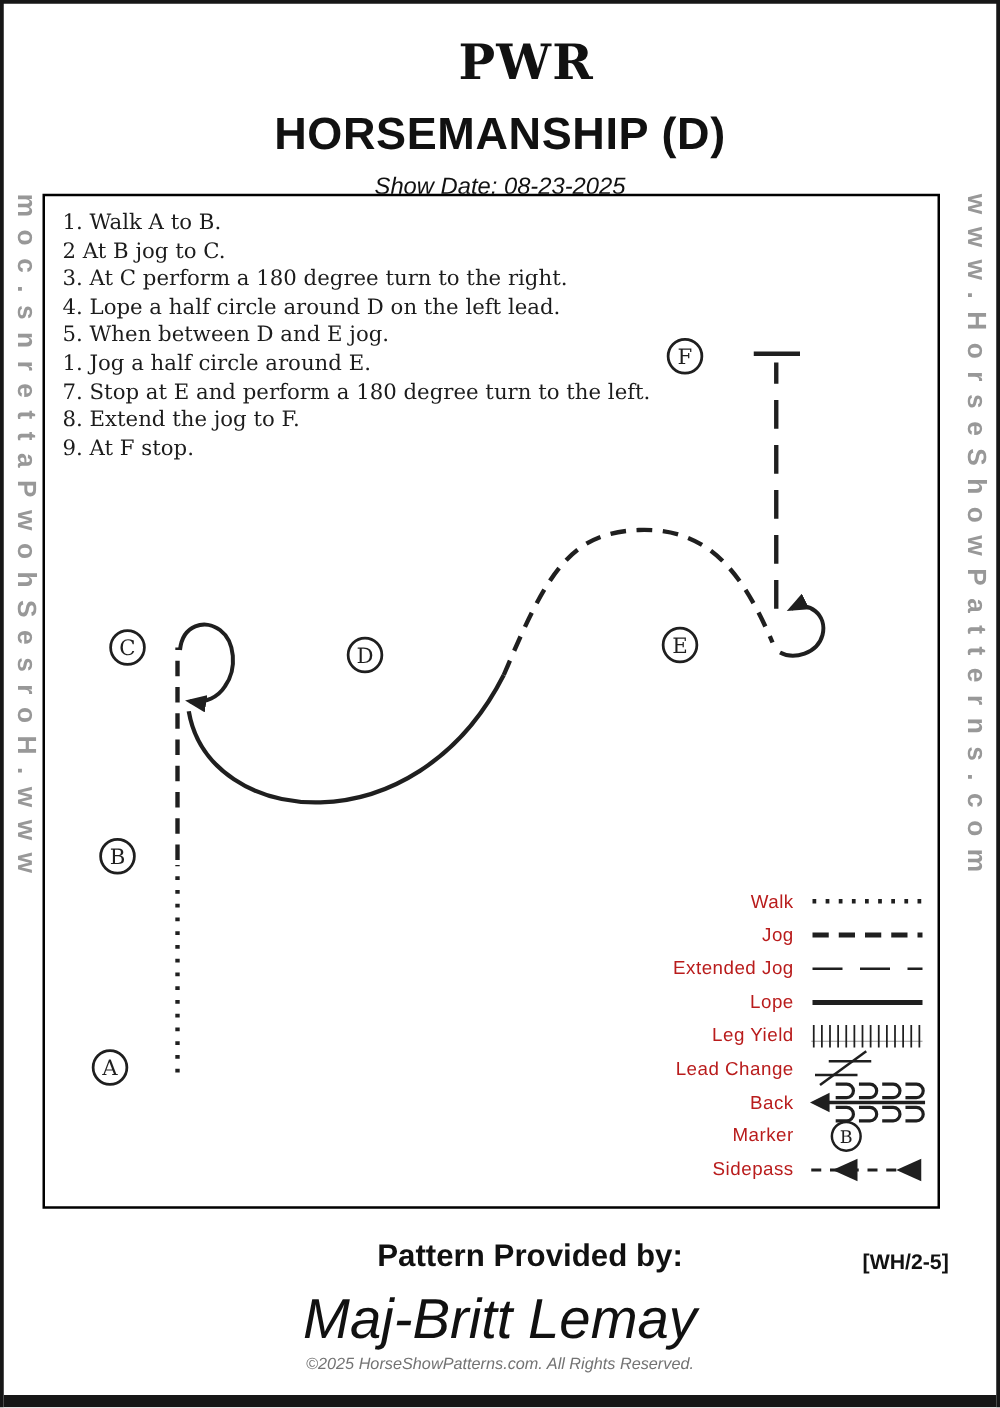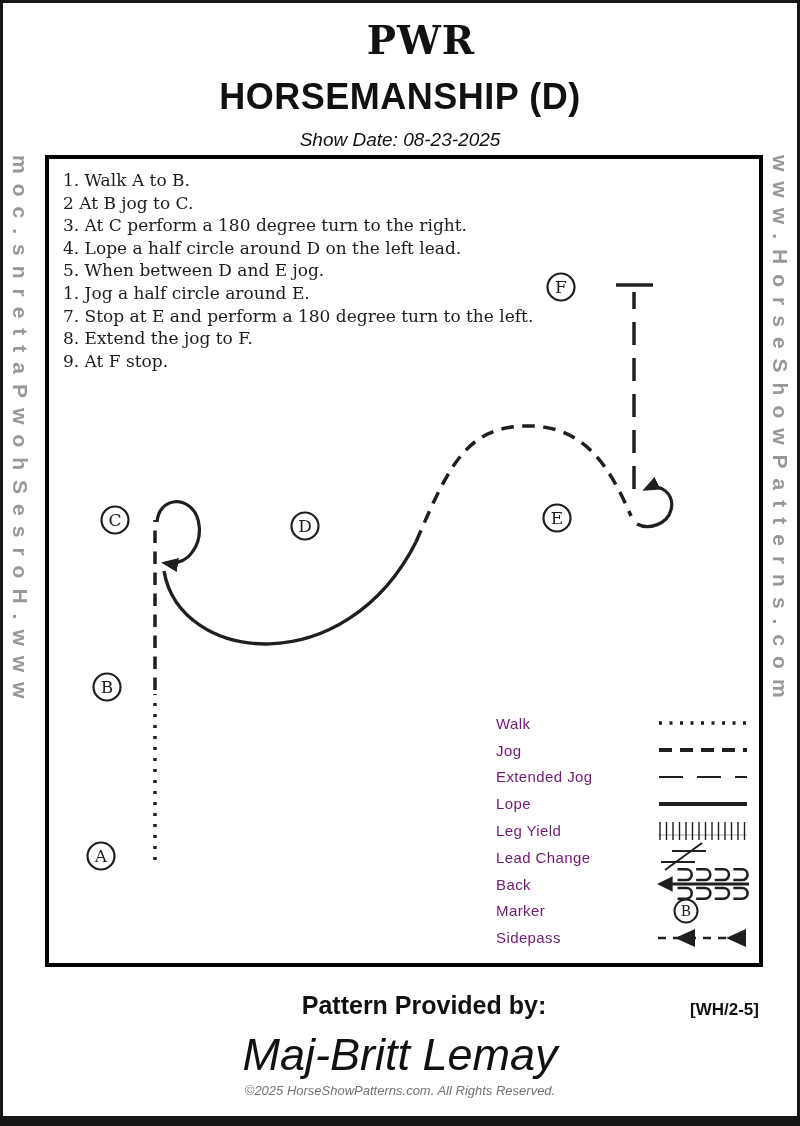--- a/index.html
+++ b/index.html
@@ -10,36 +10,36 @@
 
   
   .wm{position:absolute;top:152px;height:812px;writing-mode:vertical-rl;white-space:nowrap;
       font-weight:bold;font-size:21px;letter-spacing:10px;color:#989898;
       font-family:"Liberation Sans",sans-serif;}
   .wm-left{left:5px;}
   .wm-right{right:5px;}
 
   
   .header{position:absolute;top:0;left:0;width:100%;text-align:center;}
-  .title{margin-top:14px;font-family:"DejaVu Serif",serif;font-weight:bold;font-size:39px;letter-spacing:1px;color:#111;padding-left:42px;}
+  .title{margin-top:24px;font-family:"DejaVu Serif",serif;font-weight:bold;font-size:39px;letter-spacing:1px;color:#111;padding-left:42px;}
   .subtitle{margin-top:13px;font-weight:bold;font-size:36px;letter-spacing:.5px;color:#111;}
   .showdate{margin-top:11px;font-style:italic;font-size:19px;color:#111;}
 
   
-  .pattern-box{position:absolute;left:42px;top:152px;width:718px;height:812px;
-               border:4px solid #000000;box-sizing:border-box;background:#fff;}
+  .pattern-box{position:absolute;left:31px;top:152px;width:718px;height:812px;
+               border:2px solid #000000;box-sizing:border-box;background:#fff;}
   .instructions{position:absolute;left:14px;top:10px;font-family:"DejaVu Serif",serif;
                 font-size:17px;line-height:22.6px;color:#1c1c1c;}
   .diagram-svg{position:absolute;left:0;top:0;}
 
   
   .legend{position:absolute;top:551px;right:8px;}
   .legend-row{display:flex;align-items:center;height:26.8px;}
-  .legend-label{width:148px;text-align:left;font-size:15px;letter-spacing:.4px;
-                padding-right:12px;color:#701a75;white-space:nowrap;}
+  .legend-label{width:148px;text-align:right;font-size:15px;letter-spacing:.4px;
+                padding-right:12px;color:#b91c1c;white-space:nowrap;}
   .legend-symbol{width:95px;display:flex;align-items:center;}
 
   
   .pattern-code{position:absolute;top:997px;right:38px;font-weight:bold;font-size:17px;color:#111;}
   .provided-by{position:absolute;top:988px;left:0;width:100%;text-align:center;
                font-weight:bold;font-size:25px;color:#111;padding-left:24px;}
   .provider-name{position:absolute;top:1026px;left:0;width:100%;text-align:center;
                  font-style:italic;font-size:45px;color:#111;}
   .copyright{position:absolute;top:1080px;left:0;width:100%;text-align:center;
              font-style:italic;font-size:13px;color:#737373;}

